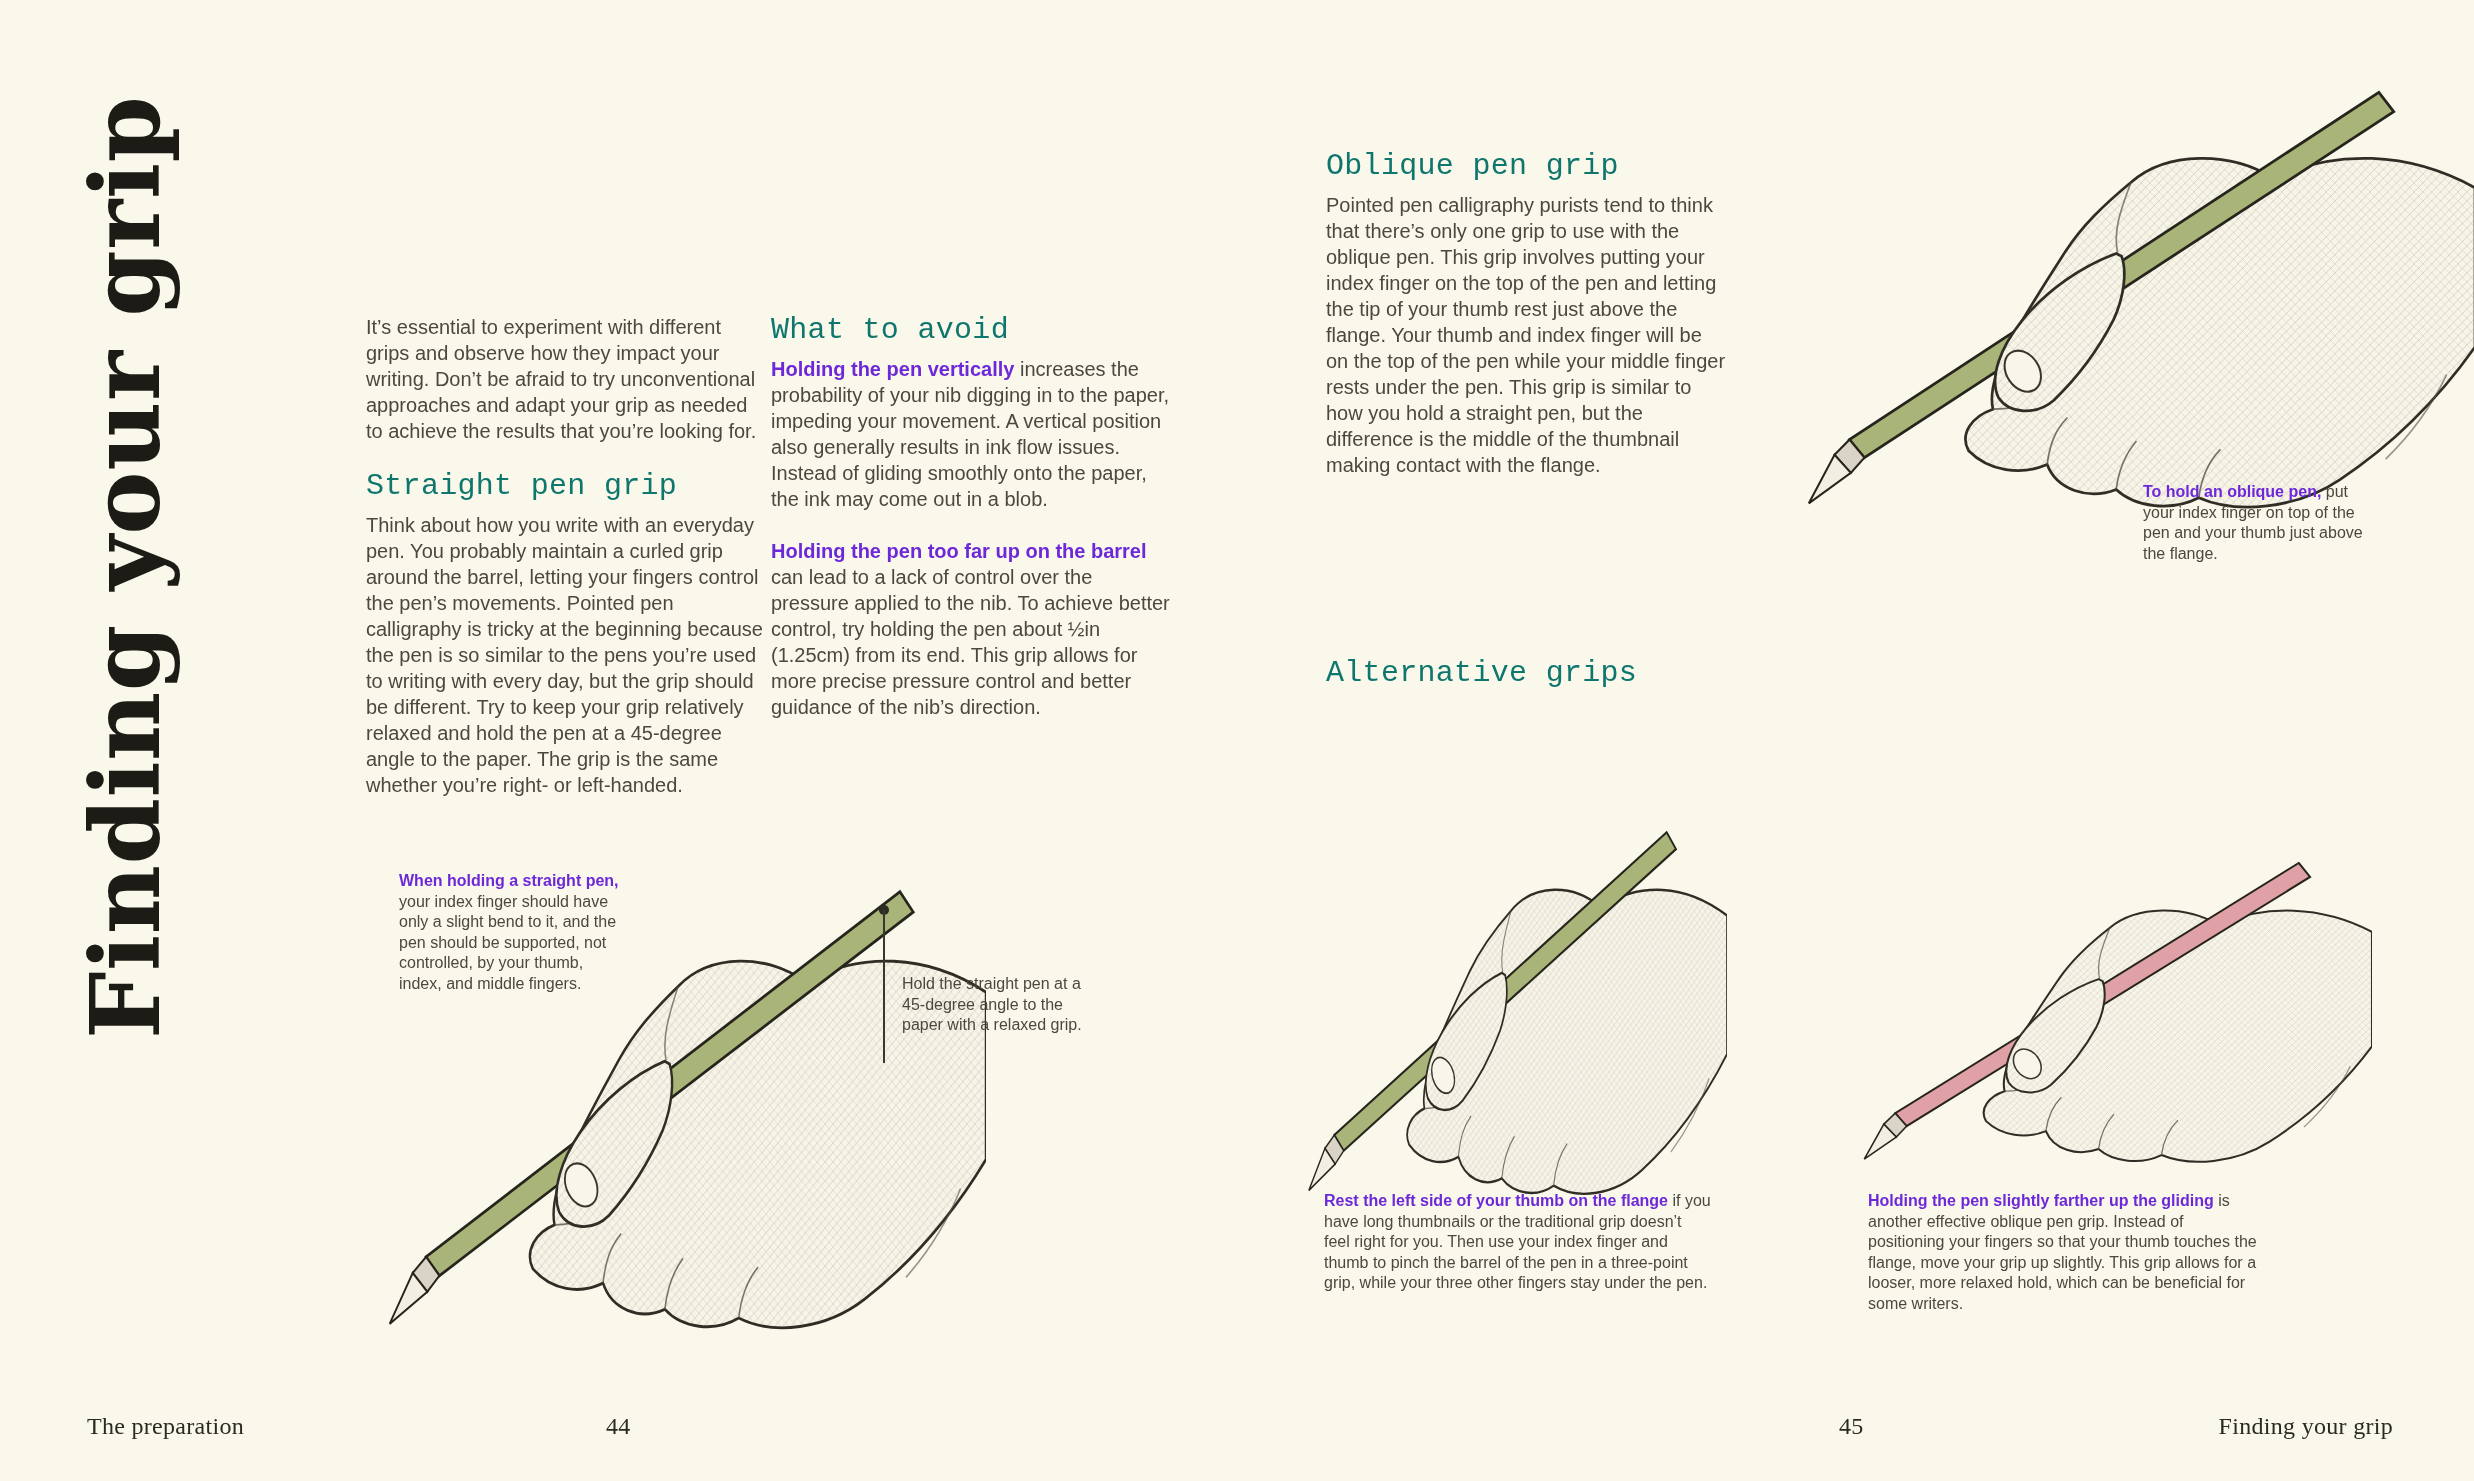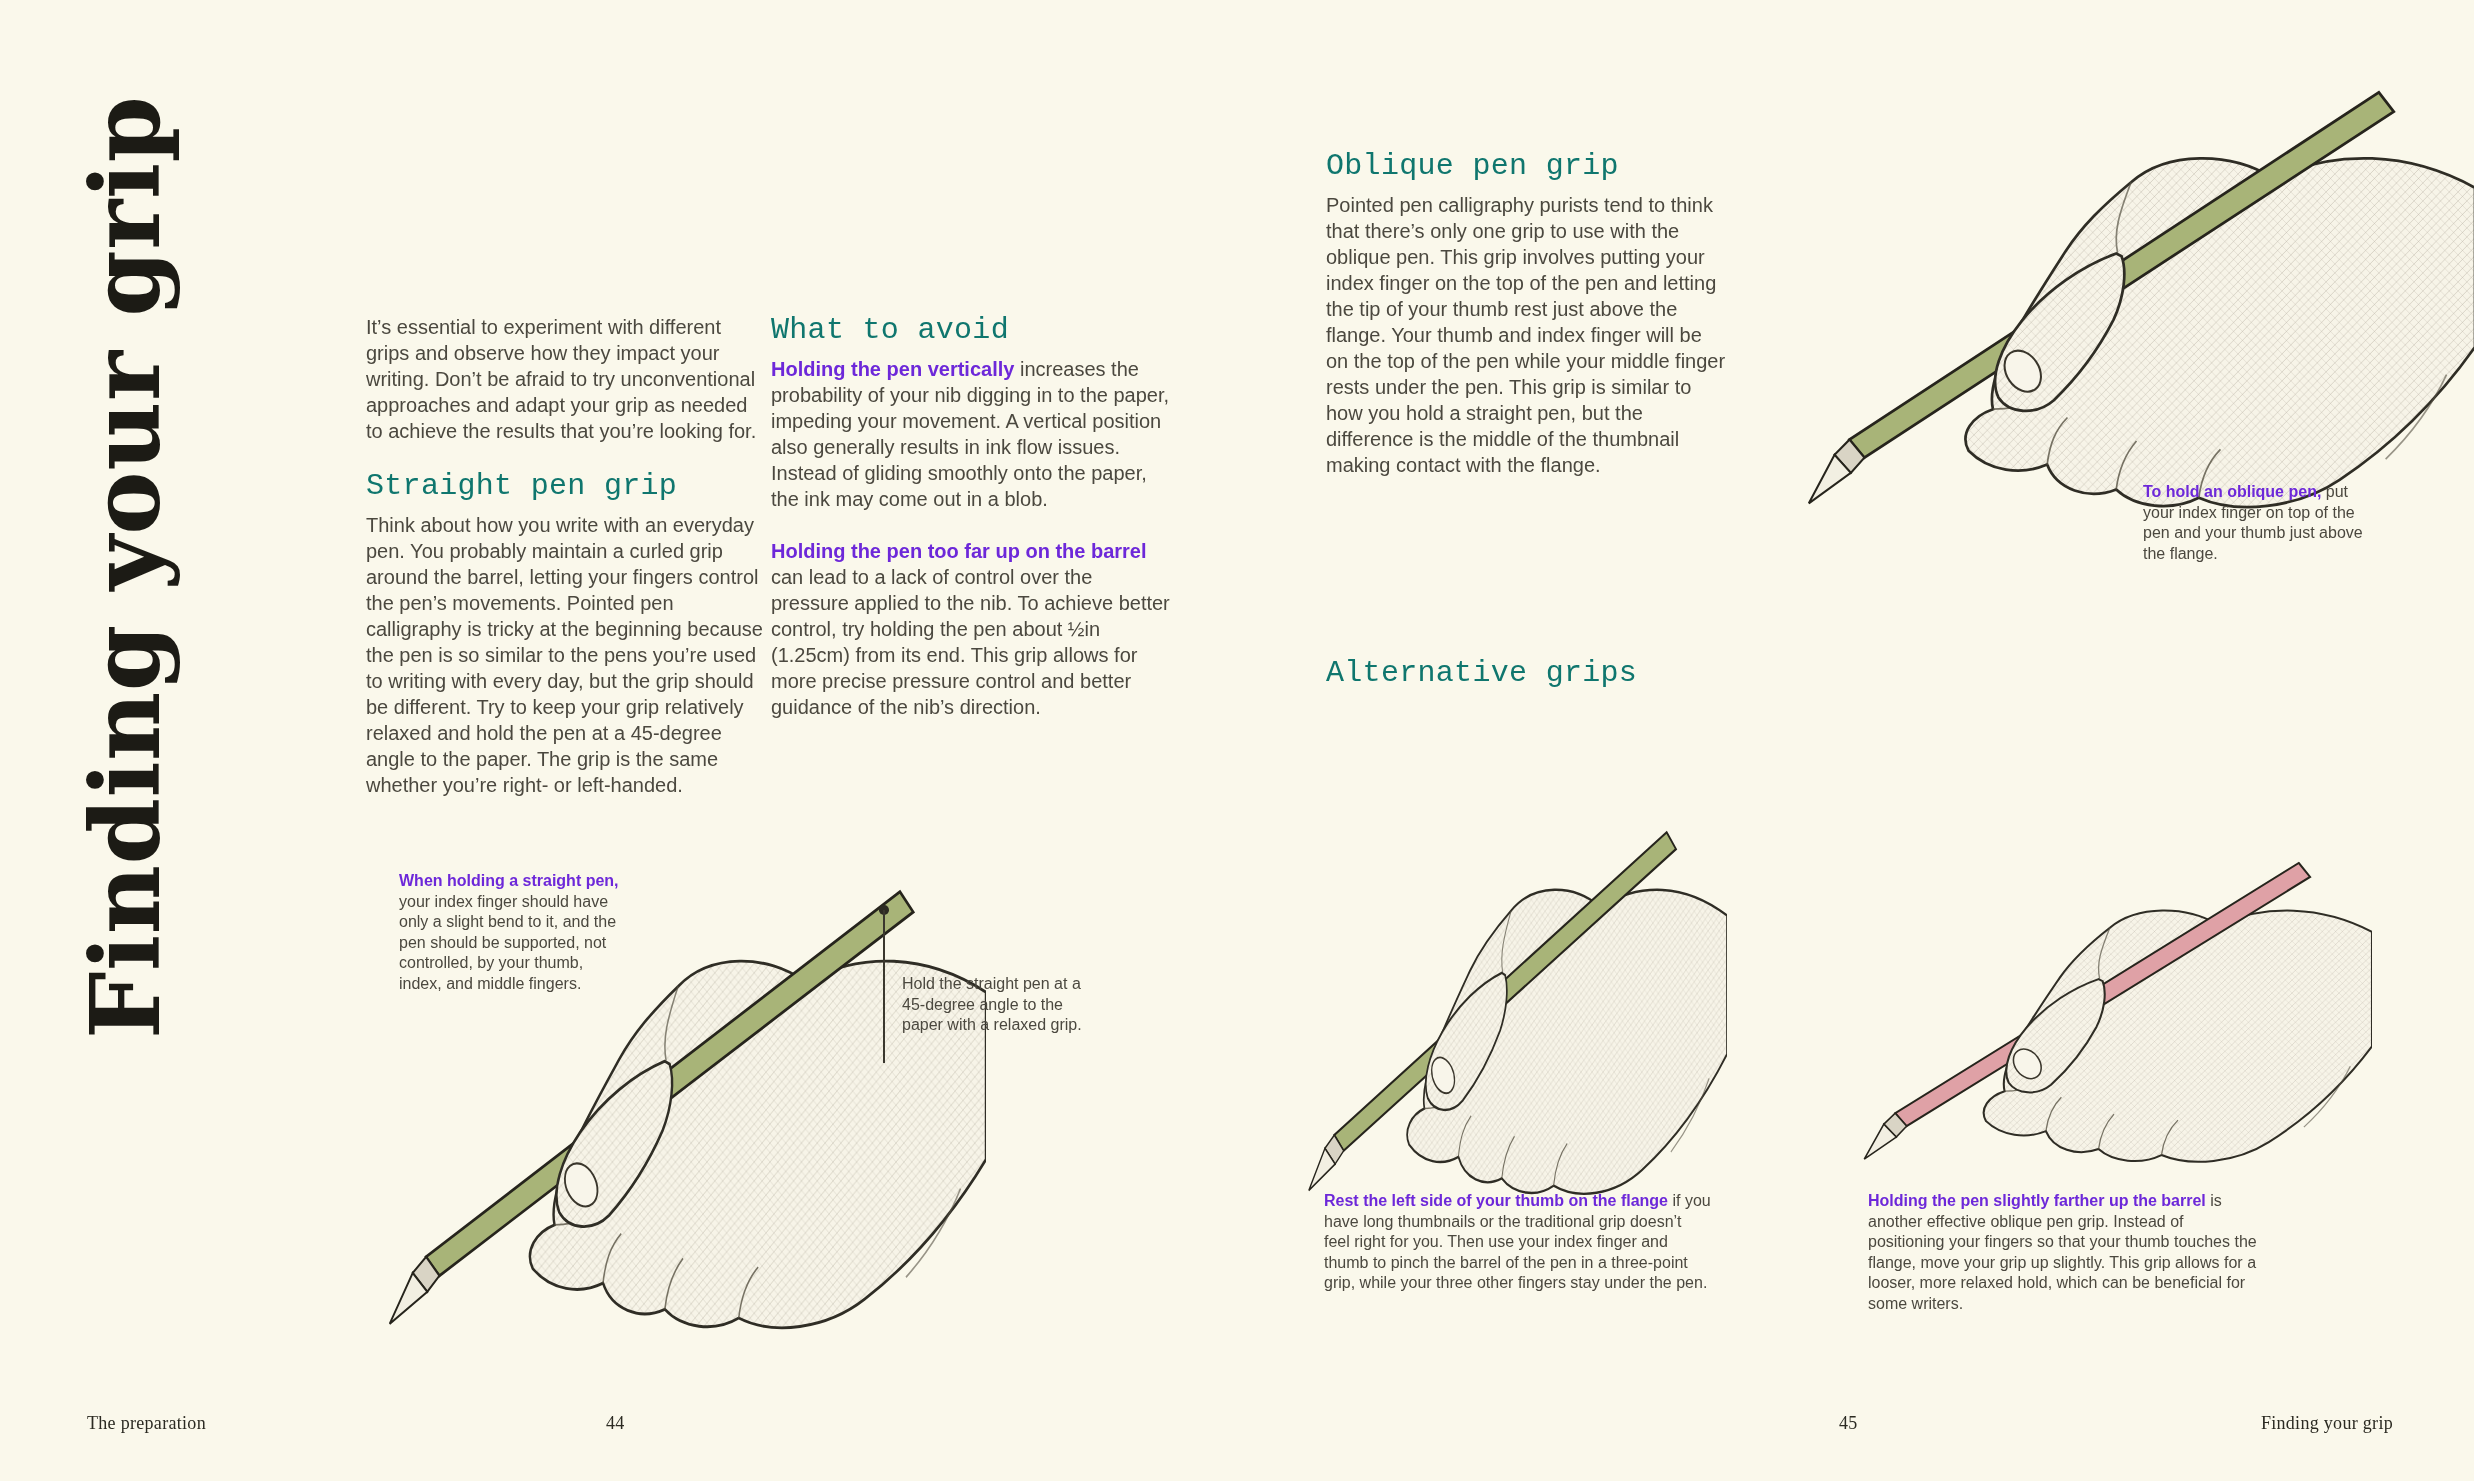--- a/index.html
+++ b/index.html
@@ -33,21 +33,21 @@
     font-weight:normal;font-size:30px;line-height:1.1;
     color:#0f766e;margin:0 0 9px 0;letter-spacing:0.3px;
   }
   .lead{font-weight:bold;color:#6d28d9;}
   .caption{
     position:absolute;font-size:16px;line-height:20.6px;color:#4B483F;
   }
   .footer{
     position:absolute;top:1413px;
     font-family:"Liberation Serif","DejaVu Serif",serif;
-    font-size:18px;color:#2B2A22;letter-spacing:0.3px;
+    font-size:24px;color:#2B2A22;letter-spacing:0.3px;
   }
   .pagenum{font-family:"Liberation Serif","DejaVu Serif",serif;}
 
   
   .illo{position:absolute;}
   .leader-line{position:absolute;left:883px;top:910px;width:1.9px;height:153px;background:#3A372E;}
   .leader-dot{position:absolute;left:879px;top:905px;width:9.7px;height:9.7px;border-radius:50%;background:#2C2A22;}
   svg.defs{position:absolute;width:0;height:0;}
 </style>
 </head>
@@ -159,20 +159,20 @@
     <use href="#hand-base"></use>
       <use href="#pen"></use>
       <use href="#thumb"></use>
   </svg>
 
   <div class="caption" style="left:1324px;top:1191px;width:387px;">
     <span class="lead">Rest the left side of your thumb on the flange</span><span> if you have long thumbnails or the traditional grip doesn’t feel right for you. Then use your index finger and thumb to pinch the barrel of the pen in a three-point grip, while your three other fingers stay under the pen.</span>
   </div>
 
   <div class="caption" style="left:1868px;top:1191px;width:393px;">
-    <span class="lead">Holding the pen slightly farther up the barrel</span><span> is another effective oblique pen grip. Instead of positioning your fingers so that your thumb touches the flange, move your grip up slightly. This grip allows for a looser, more relaxed hold, which can be beneficial for some writers.</span>
+    <span class="lead">Holding the pen slightly farther up the gliding</span><span> is another effective oblique pen grip. Instead of positioning your fingers so that your thumb touches the flange, move your grip up slightly. This grip allows for a looser, more relaxed hold, which can be beneficial for some writers.</span>
   </div>
 
   <div class="footer pagenum" style="left:1839px;">45</div>
   <div class="footer" style="right:82px;">Finding your grip</div>
 
 </div>
 
 
 </body></html>

